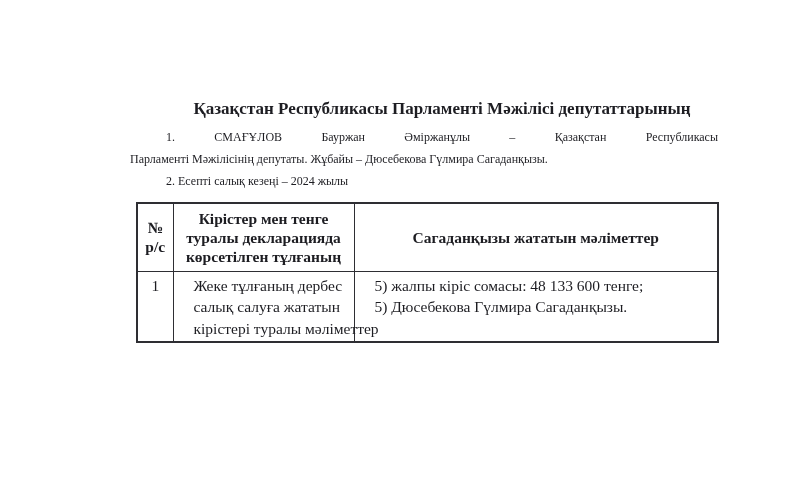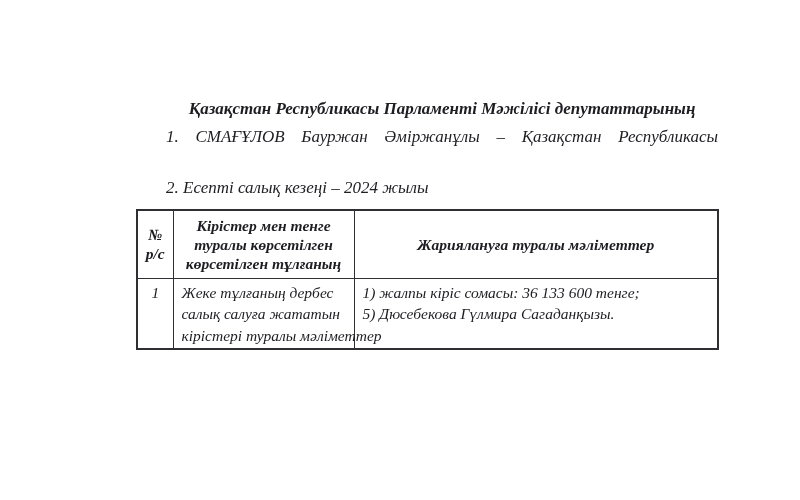--- a/index.html
+++ b/index.html
@@ -1,15 +1,15 @@
 <!DOCTYPE html>
 <html><head>
 <meta charset="utf-8">
 <style>
-  * { margin: 0; padding: 0; box-sizing: border-box; font-style: italic; }
+  * { margin: 0; padding: 0; box-sizing: border-box; }
   html, body {
     width: 800px; height: 500px;
     background: #ffffff;
     font-family: "Liberation Serif", "DejaVu Serif", serif;
     color: #1d1d22;
     overflow: hidden;
   }
   .doc {
     position: absolute;
     left: 130px; top: 97px;
@@ -21,31 +21,31 @@
     line-height: 23px;
     text-align: center;
   }
   .title-line1 {
     text-indent: 36px;    
     white-space: nowrap;
   }
   .title-line2 { white-space: nowrap; }
   .intro {
     margin-top: 6px;
-    font-size: 17px;
+    font-size: 12px;
     line-height: 22px;
   }
   .intro-line-justified {
     text-align: justify;
     text-align-last: justify;
     text-indent: 36px;
     white-space: normal;
   }
   .intro-line { white-space: nowrap; }
-  .intro-line-indent { text-indent: 36px; white-space: nowrap; margin-top: 29px; }
+  .intro-line-indent { text-indent: 36px; white-space: nowrap; }
   table.decl {
     margin-top: 10px;
     margin-left: 6px;
     border-collapse: collapse;
     border: 2px solid #2e2e33;
     table-layout: fixed;
     width: 581px;
   }
   table.decl th, table.decl td {
     border: 1.5px solid #2e2e33;
@@ -63,66 +63,67 @@
     line-height: 19px;
     padding: 2px;
   }
   .hline { white-space: nowrap; }
   td.bcell {
     vertical-align: top;
     padding-top: 3px;
     line-height: 21.5px;
   }
   td.num-cell { text-align: center; }
-  td.text-cell { padding-left: 8px; padding-right: 4px; }
+  td.text-cell { padding-left: 20px; padding-right: 4px; }
   .bline { white-space: nowrap; }
 </style>
 </head>
 <body>
 
 <div class="doc">
 
   <div class="title">
     <div class="title-line1">Қазақстан Республикасы Парламенті Мәжілісі депутаттарының</div>
   </div>
 
   <div class="intro">
     <div class="intro-line-justified">1. СМАҒҰЛОВ Бауржан Әміржанұлы – Қазақстан Республикасы</div>
+    <div class="intro-line">Парламенті Мәжілісінің депутаты. Жұбайы – Дюсебекова Гүлмира Сагаданқызы.</div>
     <div class="intro-line-indent">2. Есепті салық кезеңі – 2024 жылы</div>
   </div>
 
   <table class="decl">
     <colgroup>
       <col class="c-num">
       <col class="c-info">
       <col class="c-pub">
     </colgroup>
     <tbody>
         <tr class="hdr">
       <th class="hcell">
         <div class="hline">№</div>
         <div class="hline">р/с</div>
       </th>
       <th class="hcell">
         <div class="hline">Кірістер мен тенге</div>
-        <div class="hline">туралы көрсетілген</div>
+        <div class="hline">туралы декларацияда</div>
         <div class="hline">көрсетілген тұлғаның</div>
       </th>
       <th class="hcell">
-        <div class="hline">Жариялануға туралы мәліметтер</div>
+        <div class="hline">Сагаданқызы жататын мәліметтер</div>
       </th>
     </tr>
     <tr class="bdy">
       <td class="bcell num-cell">1</td>
       <td class="bcell text-cell">
         <div class="bline">Жеке тұлғаның дербес</div>
         <div class="bline">салық салуға жататын</div>
         <div class="bline">кірістері туралы мәліметтер</div>
       </td>
       <td class="bcell text-cell">
-        <div class="bline">1) жалпы кіріс сомасы: 36 133 600 тенге;</div>
+        <div class="bline">5) жалпы кіріс сомасы: 48 133 600 тенге;</div>
         <div class="bline">5) Дюсебекова Гүлмира Сагаданқызы.</div>
       </td>
     </tr>
   </tbody>
     </table>
 
 </div>
 
 </body></html>

